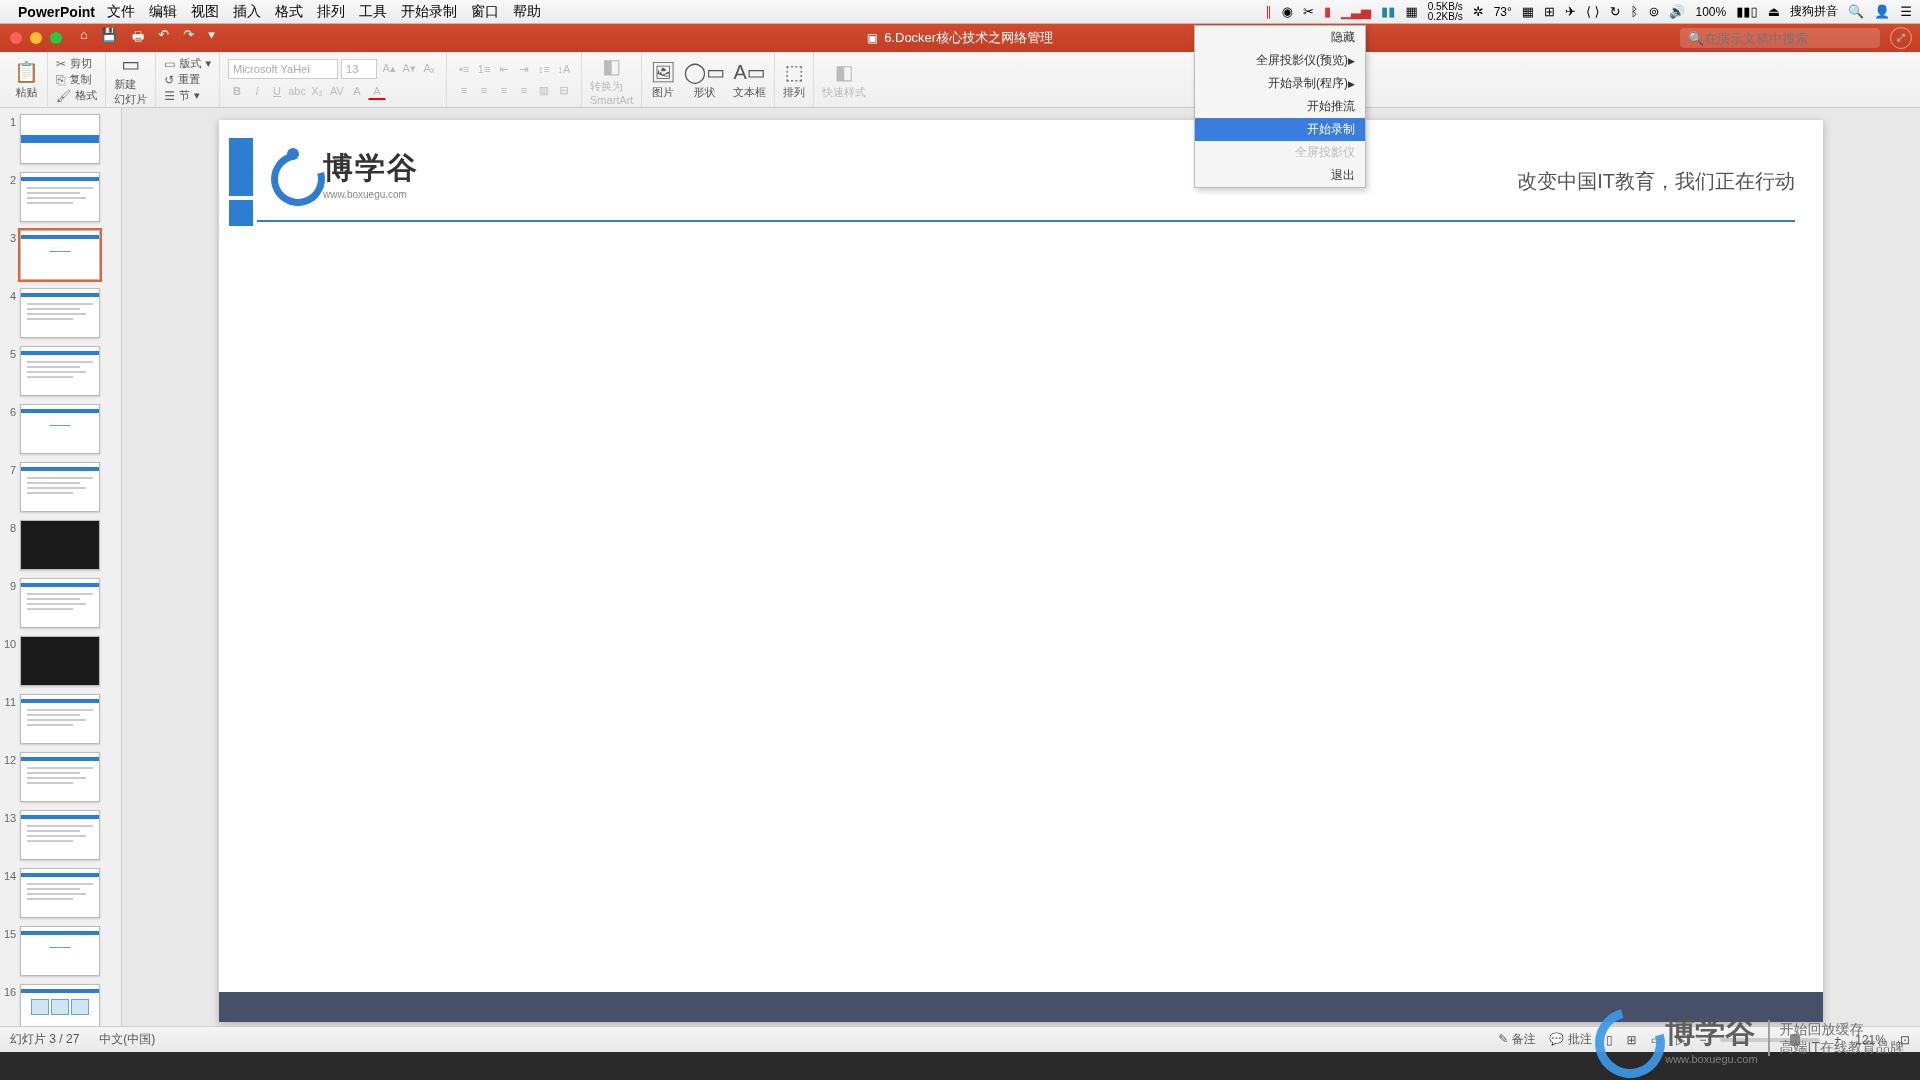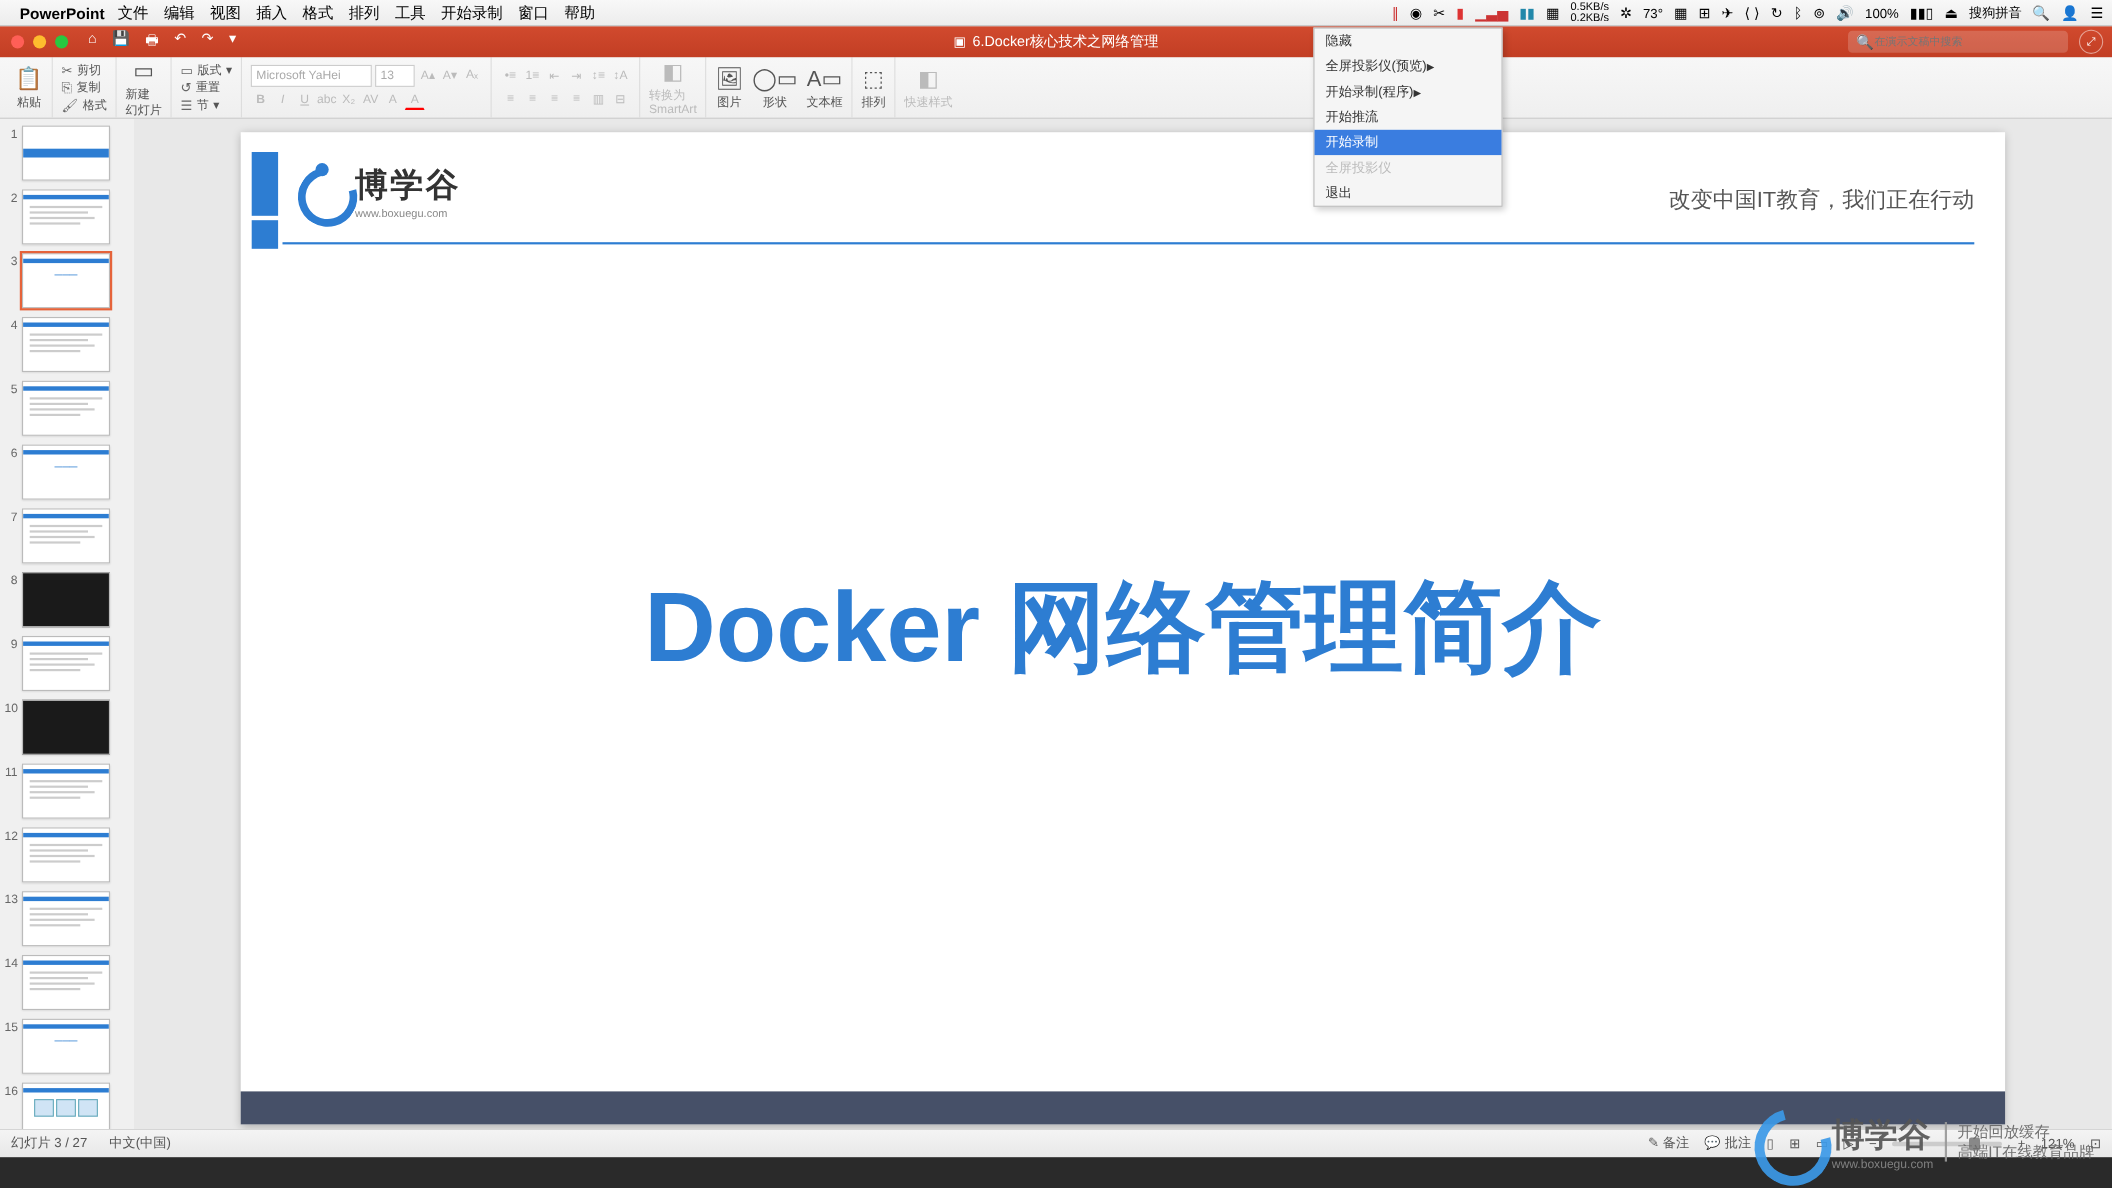--- a/index.html
+++ b/index.html
@@ -17,41 +17,41 @@
 
 .titlebar { height: 28px; background: linear-gradient(#d14a2e,#c23e24); display: flex; align-items: center; color: #fff; position: relative; }
 .traffic { display: flex; gap: 8px; margin-left: 10px; }
 .traffic span { width: 12px; height: 12px; border-radius: 50%; display: inline-block; }
 .tl-close { background: #ff5f57; } .tl-min { background: #febc2e; } .tl-max { background: #28c840; }
 .qat { display: flex; gap: 14px; margin-left: 18px; }
 .qat .ico { color: #fff; font-size: 13px; }
 .title-center { position: absolute; left: 50%; transform: translateX(-50%); display: flex; align-items: center; gap: 6px; font-size: 13px; }
 .title-center .doc-ico { color: #fff; font-size: 12px; }
 .searchbox { margin-left: auto; margin-right: 10px; display: flex; align-items: center; background: rgba(255,255,255,0.18); border-radius: 4px; padding: 2px 8px; width: 200px; height: 20px; color: #fff; }
-.searchbox input { background: transparent; border: none; color: #eee; font-size: 10px; flex: 1; outline: none; }
+.searchbox input { background: transparent; border: none; color: #eee; font-size: 13px; flex: 1; outline: none; }
 .fullscreen-btn { width: 22px; height: 22px; border: 1px solid rgba(255,255,255,0.5); border-radius: 50%; margin-right: 8px; display: flex; align-items: center; justify-content: center; color: #fff; font-size: 10px; }
 
 
 .ribbon { height: 56px; background: linear-gradient(#f7f7f7,#efefef); border-bottom: 1px solid #ccc; display: flex; align-items: stretch; padding: 0 6px; }
 .ribbon-group { display: flex; flex-direction: column; align-items: center; justify-content: center; padding: 2px 8px; border-right: 1px solid #ddd; font-size: 11px; color: #555; }
 .ribbon-group.noborder { border-right: none; }
 .rg-big { display: flex; flex-direction: column; align-items: center; gap: 1px; }
 .rg-big .bigico { font-size: 20px; }
 .rg-rows { display: flex; flex-direction: column; gap: 1px; font-size: 11px; color: #555; }
 .rg-rows .row { display: flex; align-items: center; gap: 4px; }
 .rg-rows .smico { font-size: 12px; color: #666; }
 .ribbon-disabled { color: #bbb; }
 .fontbox { border: 1px solid #ccc; background: #fff; height: 20px; padding: 0 4px; display: inline-flex; align-items: center; font-size: 11px; color: #aaa; }
 .fontname { width: 110px; } .fontsize { width: 36px; }
 .btnset { display: flex; gap: 2px; }
 .btnset span { width: 18px; height: 18px; display: inline-flex; align-items: center; justify-content: center; border: 1px solid transparent; color: #bbb; font-size: 11px; }
 
 
 .dropdown { position: absolute; top: 25px; left: 1194px; width: 172px; background: #f5f5f5; border: 1px solid #bbb; box-shadow: 2px 3px 6px rgba(0,0,0,0.2); font-size: 12px; z-index: 1000; }
-.dropdown .dd-item { padding: 3px 10px; display: flex; justify-content: flex-start; align-items: center; color: #333; }
+.dropdown .dd-item { padding: 3px 10px; display: flex; justify-content: flex-end; align-items: center; color: #333; }
 .dropdown .dd-item.highlight { background: #3a7de0; color: #fff; }
 .dropdown .dd-item.disabled { color: #bbb; }
 .dropdown .dd-arrow { font-size: 9px; }
 
 
 .main { display: flex; height: calc(1080px - 24px - 28px - 56px - 26px - 28px); }
 .thumbs { width: 122px; background: #f0f0f0; border-right: 1px solid #ccc; overflow-y: auto; padding: 6px 0 6px 4px; }
 .thumb-row { display: flex; align-items: flex-start; margin-bottom: 8px; }
 .thumb-num { width: 16px; text-align: right; font-size: 11px; color: #666; padding-top: 2px; padding-right: 4px; }
 .thumb { width: 80px; height: 50px; background: #fff; border: 1px solid #bbb; box-shadow: 0 1px 2px rgba(0,0,0,0.15); position: relative; overflow: hidden; }
@@ -496,21 +496,20 @@
         <div class="slide-logo">
           <div class="logo-mark"></div>
           <div class="logo-text">
             <span class="cn">博学谷</span>
             <span class="en">www.boxuegu.com</span>
           </div>
         </div>
         <div class="slide-tagline-r">改变中国IT教育，我们正在行动</div>
         <div class="slide-hr"></div>
       </div>
-      <div class="slide-title">Docker 网络管理简介</div>
       <div class="slide-footer"></div>
     </div>
   </div>
 </div>
 
 <div class="statusbar">
   <span>幻灯片 3 / 27</span>
   <span style="margin-left:20px;">中文(中国)</span>
   <div class="sb-right">
     <span>✎ <span>备注</span></span>

